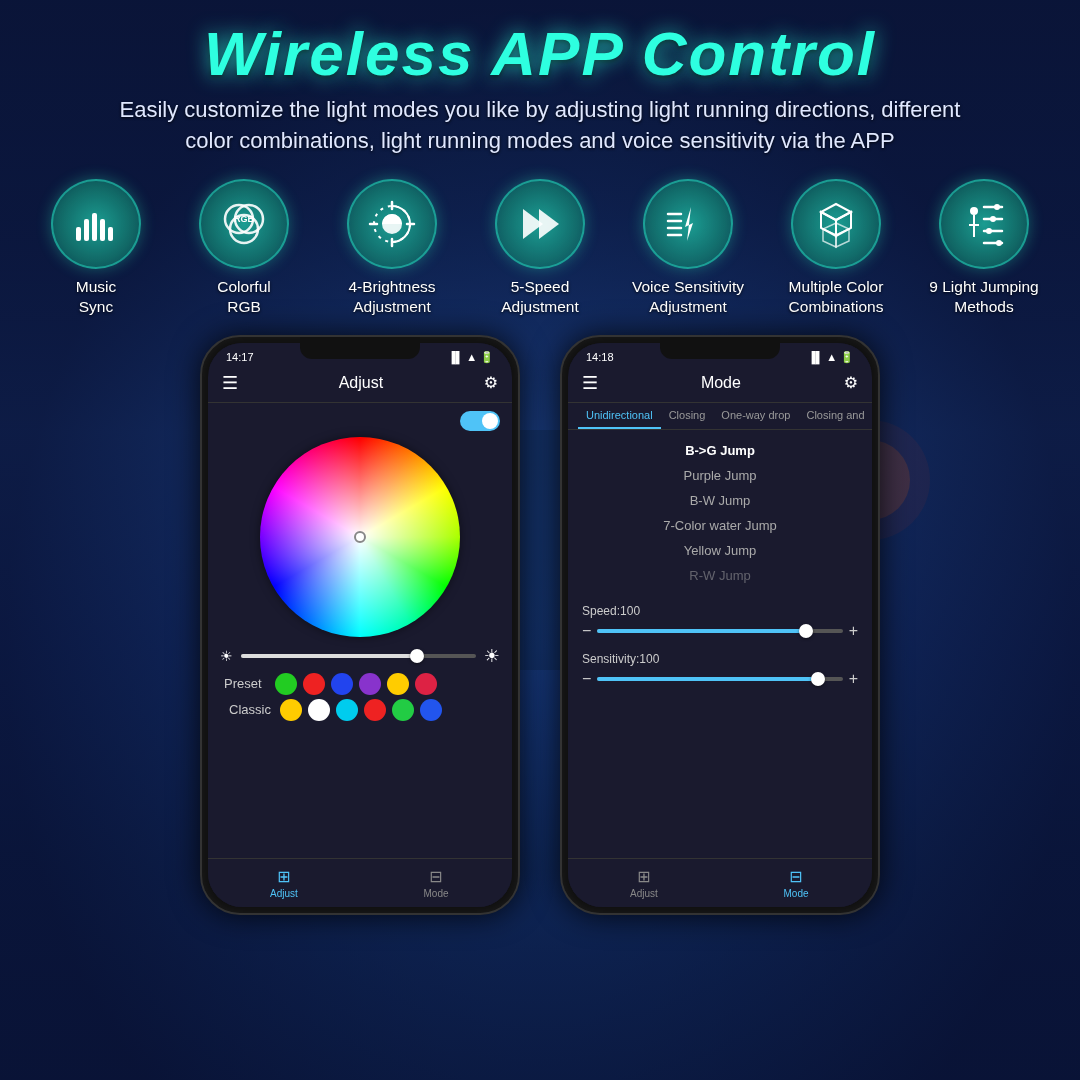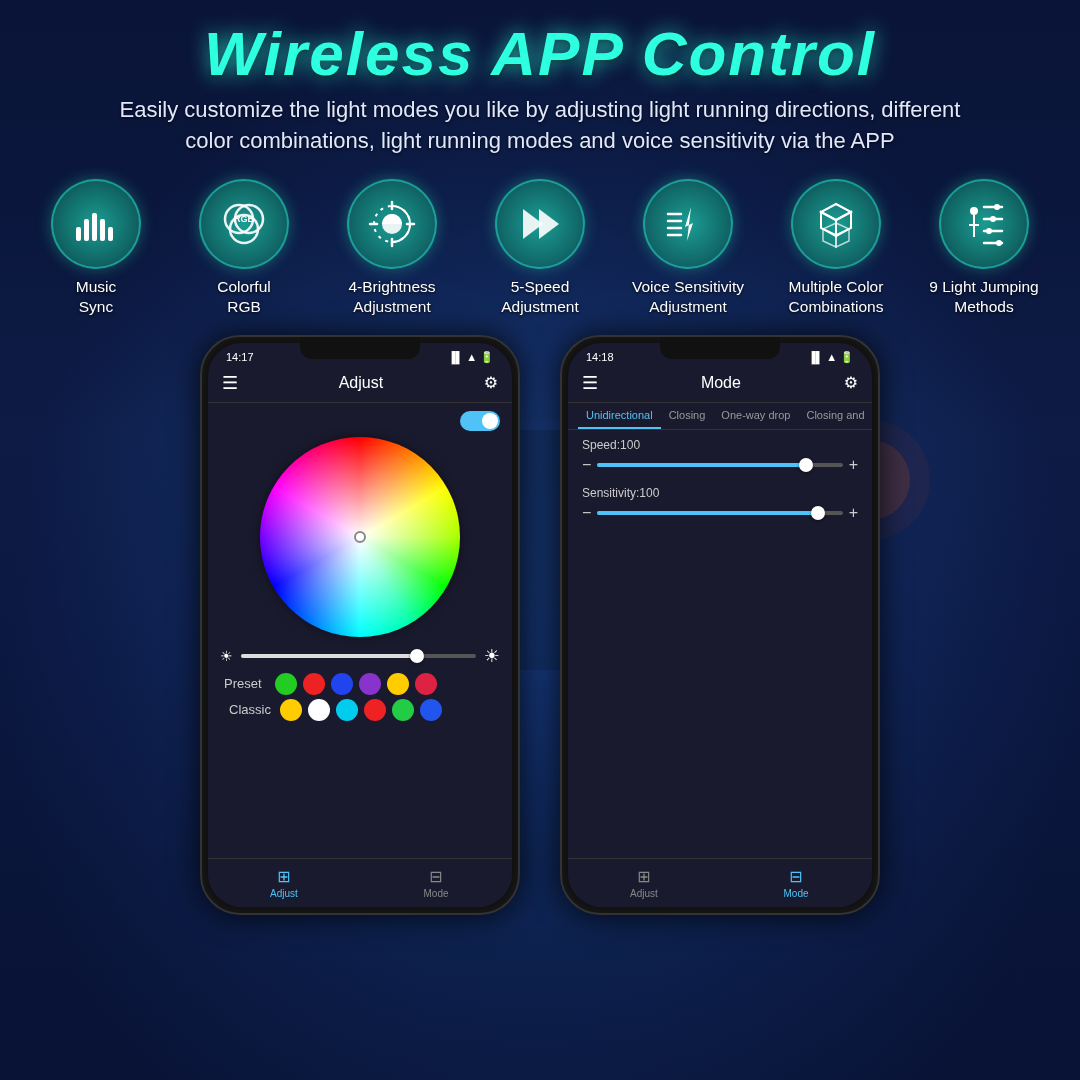--- a/index.html
+++ b/index.html
@@ -560,20 +560,28 @@
             <span class="settings-icon">⚙</span>
           </div>
 
           <div class="tabs-row">
             <div class="tab-item active">Unidirectional</div>
             <div class="tab-item">Closing</div>
             <div class="tab-item">One-way drop</div>
             <div class="tab-item">Closing and</div>
           </div>
 
+          <div class="mode-list">
+            <div class="mode-item selected">B-&gt;G Jump</div>
+            <div class="mode-item">Purple Jump</div>
+            <div class="mode-item">B-W Jump</div>
+            <div class="mode-item">7-Color water Jump</div>
+            <div class="mode-item">Yellow Jump</div>
+            <div class="mode-item" style="opacity:0.5">R-W Jump</div>
+          </div>
 
           <div class="speed-row">
             <div class="slider-label">Speed:100</div>
             <div class="slider-with-buttons">
               <span class="slider-btn">−</span>
               <div class="slider-track" style="flex:1">
                 <div class="slider-fill" style="width:85%;background:#4FC3F7"></div>
                 <div class="slider-thumb" style="right:calc(15% - 7px);background:#fff"></div>
               </div>
               <span class="slider-btn">+</span>

